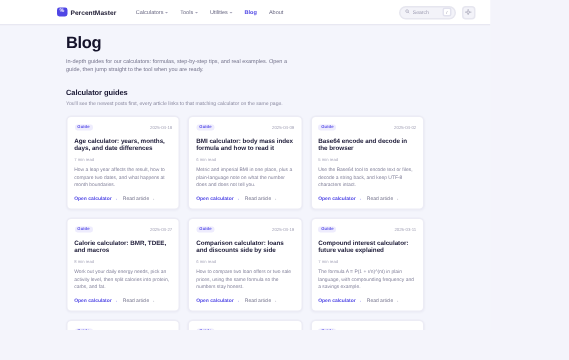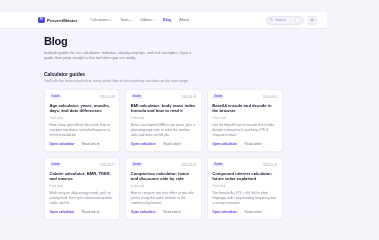--- a/index.html
+++ b/index.html
@@ -3,21 +3,21 @@
 <meta charset="utf-8">
 <style>
   * { box-sizing: border-box; margin: 0; padding: 0; }
   html, body {
     width: 379px; height: 220px;
     overflow: hidden;
     background: #f4f4fb;
     font-family: "Liberation Sans", sans-serif;
     -webkit-font-smoothing: antialiased;
   }
-  .page { width: 327px; height: 220px; position: relative; overflow: hidden; background: #f4f5fc; margin-top: 12px; }
+  .page { width: 327px; height: 220px; position: relative; overflow: hidden; background: #f4f5fc; }
 
   
   .header {
     height: 17px;
     background: #ffffff;
     border-bottom: 1px solid #e8e8f2;
     display: flex; align-items: center;
     padding: 0 10px 0 38px;
     position: relative; z-index: 5;
   }

